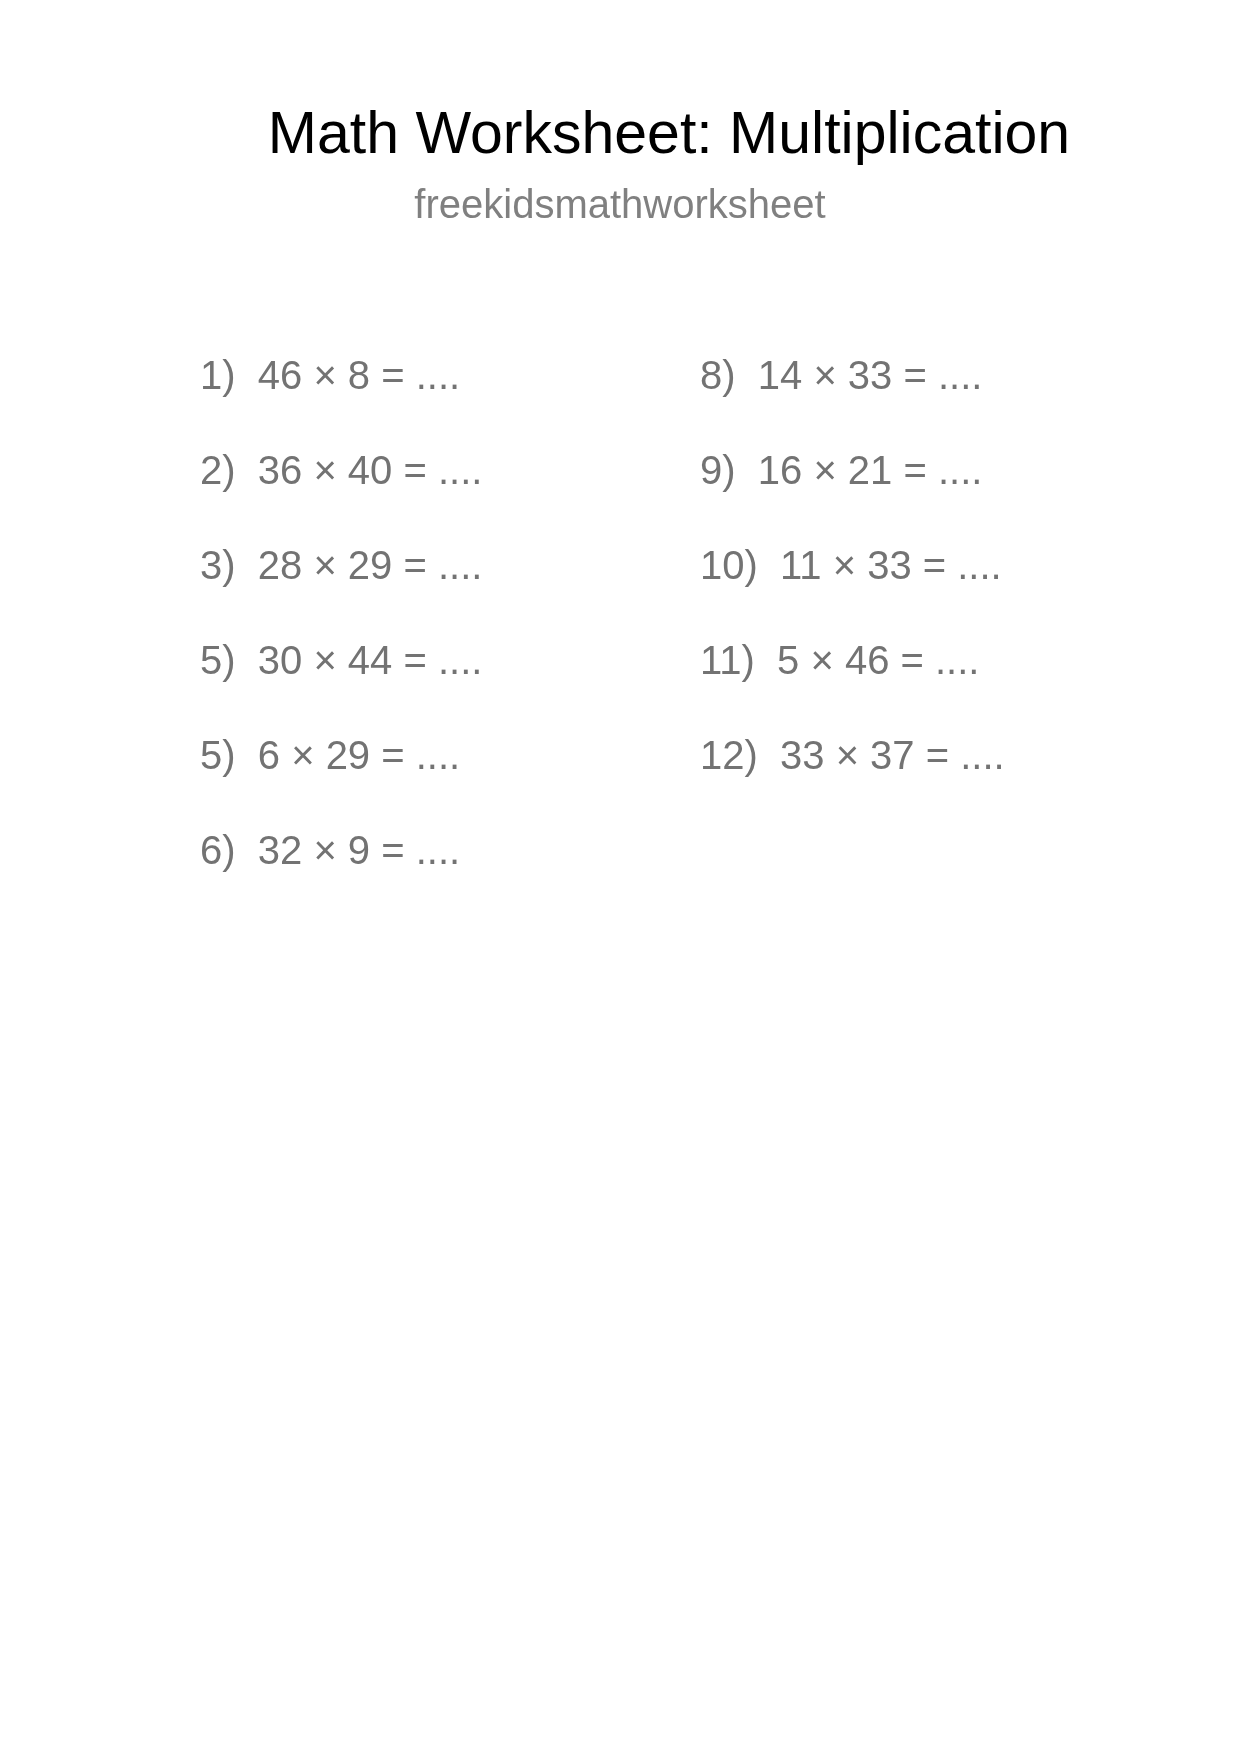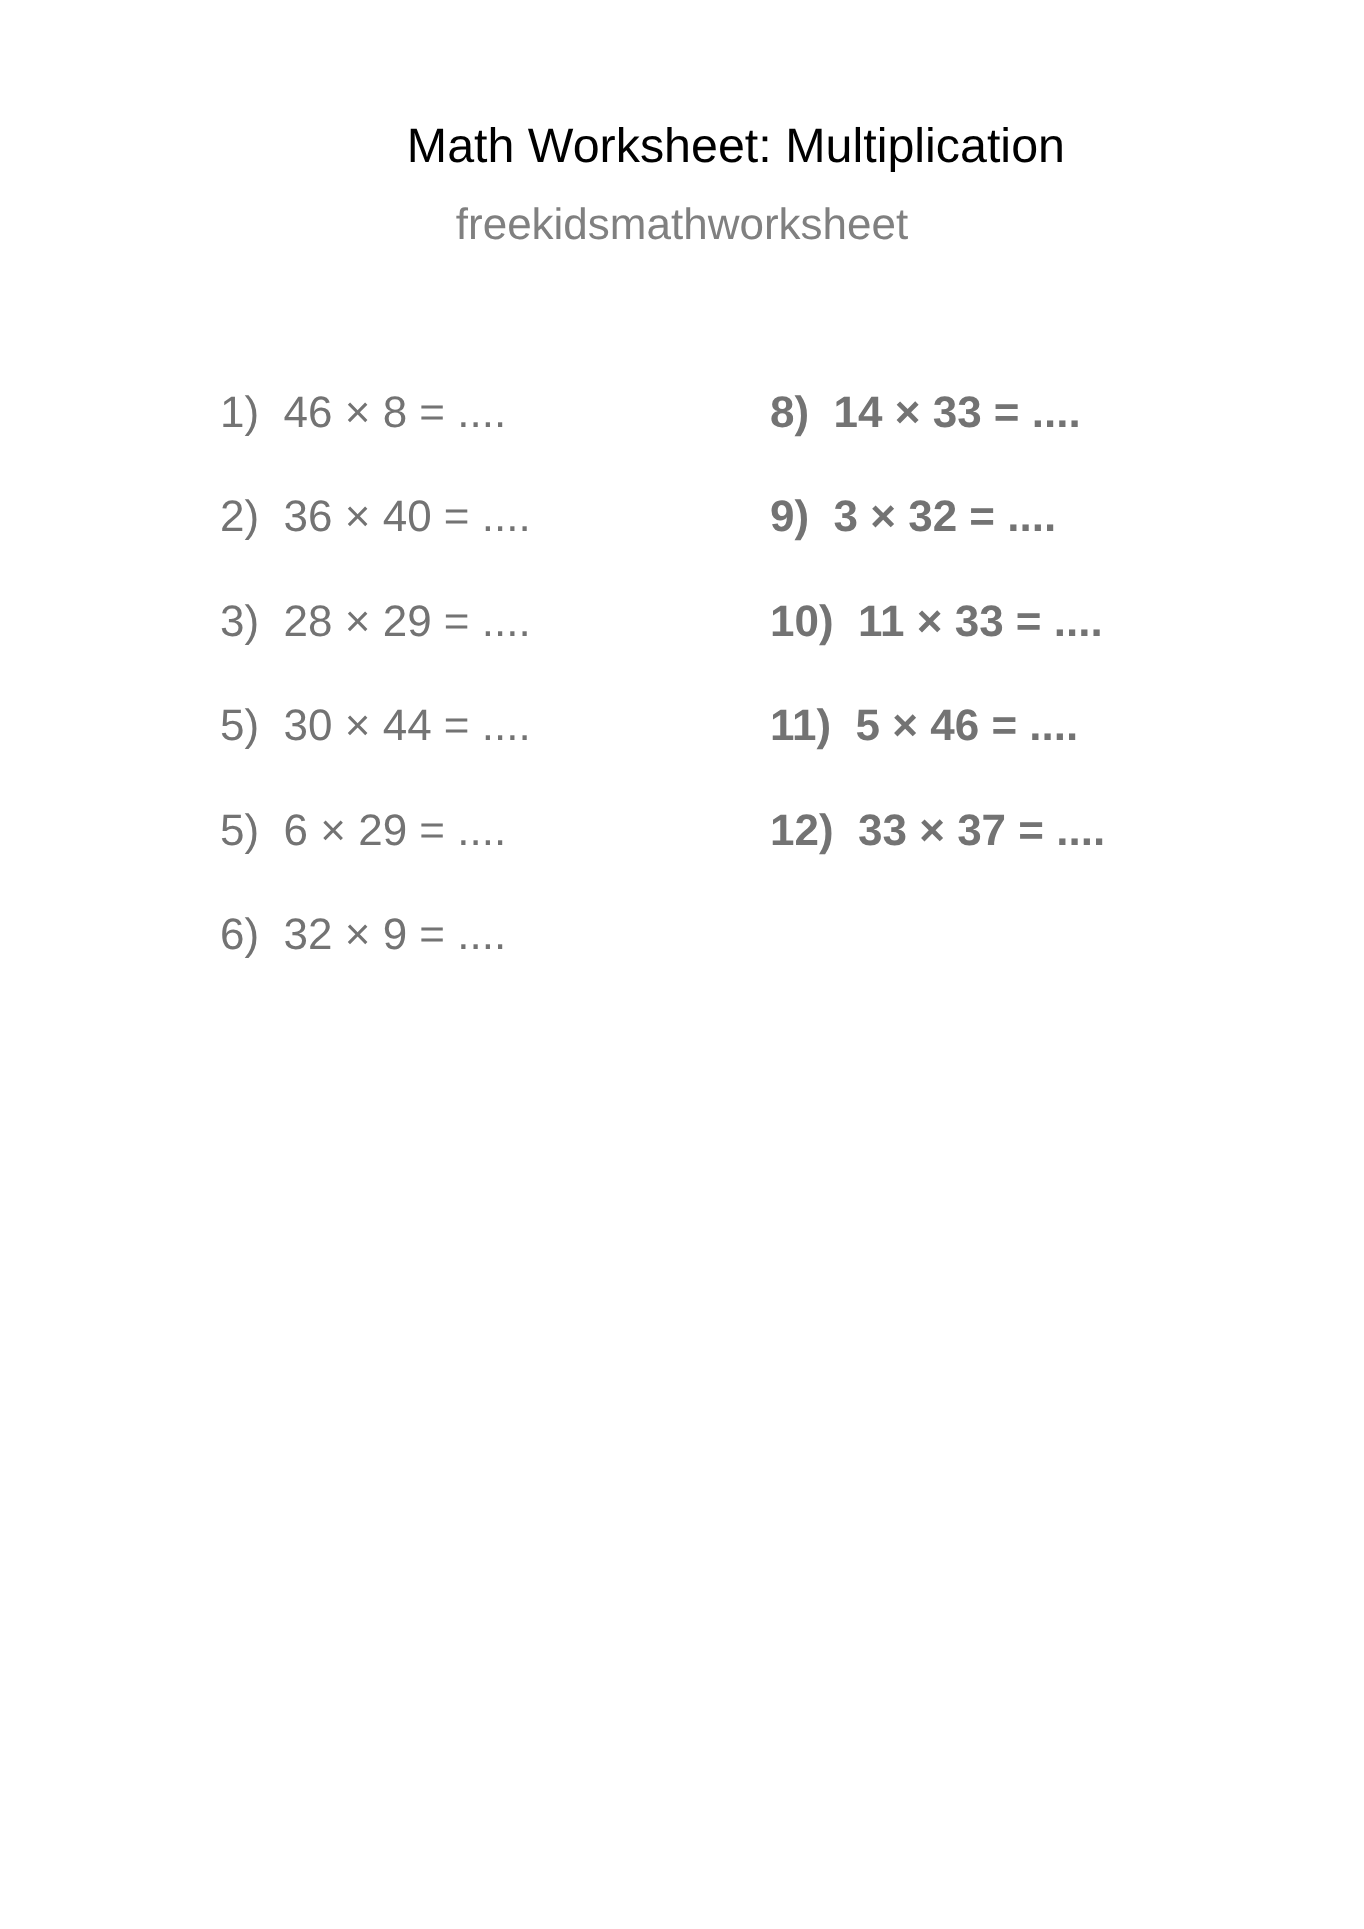--- a/index.html
+++ b/index.html
@@ -16,21 +16,21 @@
       color: #000000;
     }
     .title {
       position: absolute;
       left: 0;
       width: 1240px;
       top: 98px;
       text-align: center;
       padding-left: 98px;
       box-sizing: border-box;
-      font-size: 44px;
+      font-size: 59px;
       line-height: 70px;
       white-space: nowrap;
       color: #000000;
     }
     .subtitle {
       position: absolute;
       left: 0;
       width: 1240px;
       top: 180px;
       text-align: center;
@@ -38,21 +38,21 @@
       font-size: 40px;
       line-height: 48px;
       white-space: nowrap;
       color: #808080;
     }
     .column {
       position: absolute;
       top: 350px;
     }
     .column.left { left: 200px; }
-    .column.right { left: 700px; font-weight: bold; }
+    .column.right { left: 700px; }
     .problem {
       height: 95px;
       font-size: 40px;
       line-height: 50px;
       white-space: pre;
       color: #737373;
     }
   </style>
 </head>
 <body>
@@ -65,18 +65,18 @@
     <div class="problem">1)  46 × 8 = ....</div>
     <div class="problem">2)  36 × 40 = ....</div>
     <div class="problem">3)  28 × 29 = ....</div>
     <div class="problem">5)  30 × 44 = ....</div>
     <div class="problem">5)  6 × 29 = ....</div>
     <div class="problem">6)  32 × 9 = ....</div>
   </div>
 
   <div class="column right">
     <div class="problem">8)  14 × 33 = ....</div>
-    <div class="problem">9)  3 × 32 = ....</div>
+    <div class="problem">9)  16 × 21 = ....</div>
     <div class="problem">10)  11 × 33 = ....</div>
     <div class="problem">11)  5 × 46 = ....</div>
     <div class="problem">12)  33 × 37 = ....</div>
   </div>
 </div>
 
 </body></html>

